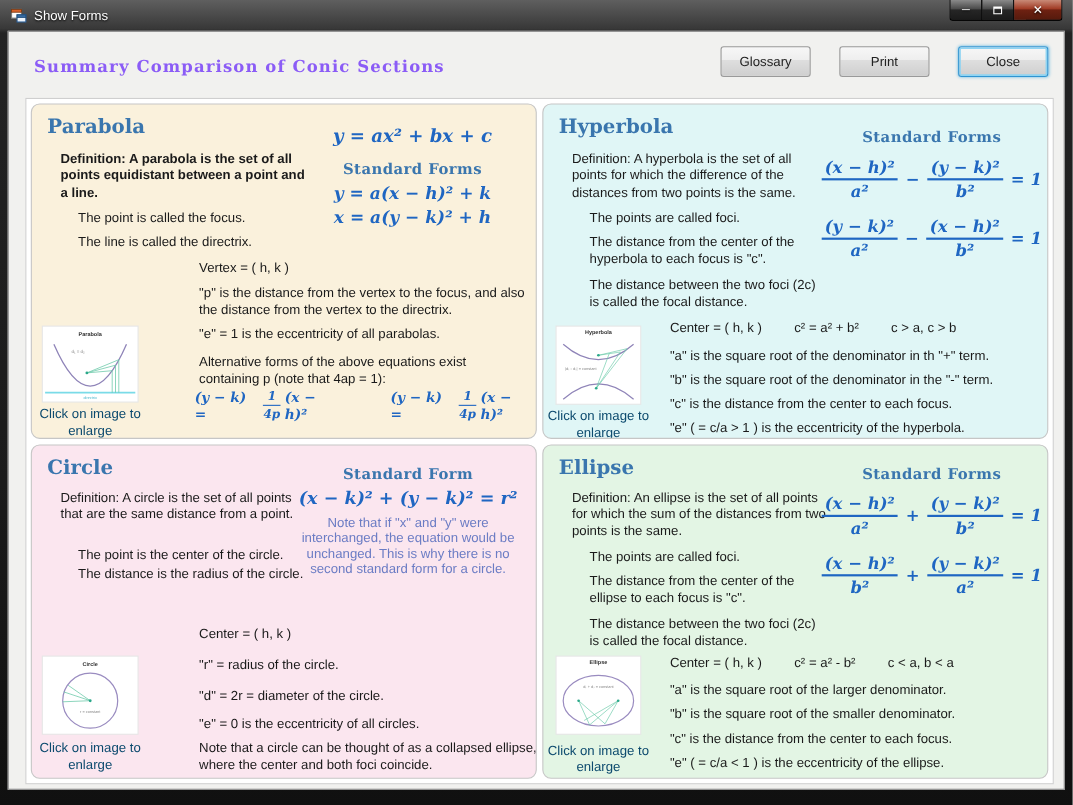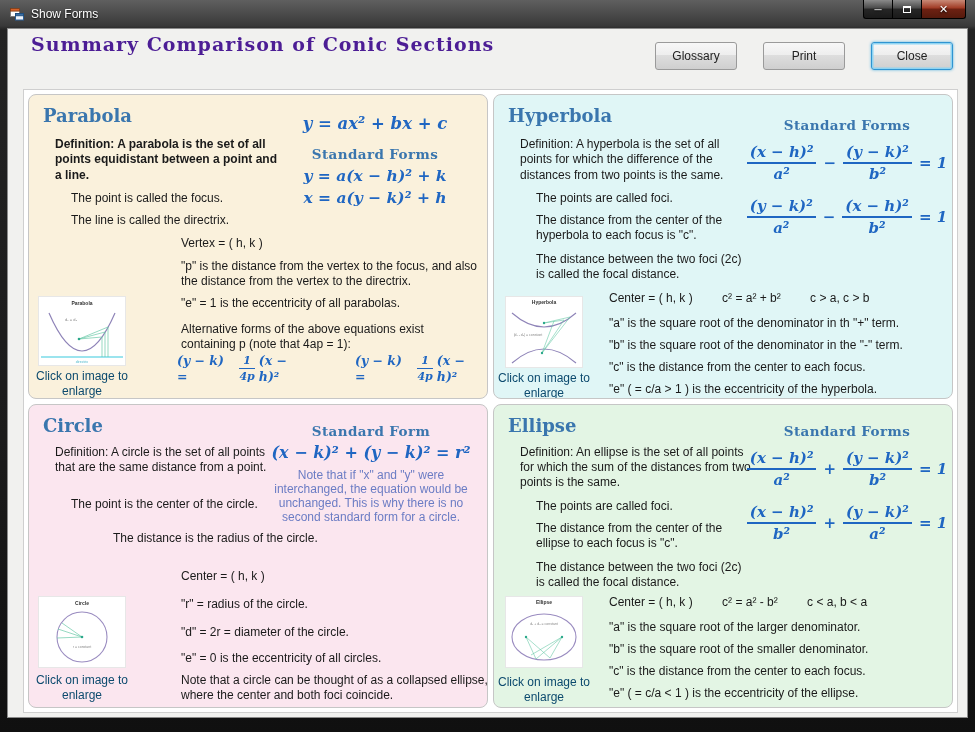--- a/index.html
+++ b/index.html
@@ -33,23 +33,23 @@
     background:linear-gradient(#c98a77, #a03a24 45%, #6e2112 50%, #551a0d);
     font-size:11px;
   }
   .maxi-glyph { display:inline-block; width:8px; height:7px; border:1px solid #fff; border-top-width:2px; }
   
   .client {
     position:absolute; left:7px; top:28px; width:961px; height:690px;
     background:#f1f1ef; border:1px solid #8a8a8a;
   }
   .page-title {
-    position:absolute; left:23px; top:4px;
-    font-family:"DejaVu Serif", serif; font-weight:bold; font-size:19px;
-    color:#4c1d95; letter-spacing:1px;
+    position:absolute; left:23px; top:22px;
+    font-family:"DejaVu Serif", serif; font-weight:bold; font-size:15px;
+    color:#8b5cf6; letter-spacing:1px;
   }
   .header-buttons { position:absolute; top:13px; right:14px; display:flex; gap:26px; }
   .btn {
     width:82px; height:28px; font-family:"Liberation Sans",sans-serif; font-size:12px; color:#222;
     background:linear-gradient(#f7f7f7, #eeeeee 45%, #dedede 46%, #cfcfcf);
     border:1px solid #9a9a9a; border-radius:3px; cursor:pointer;
   }
   .btn.focused { border:1px solid #2f94d1; box-shadow:0 0 0 1.5px #8fd4f2 inset, 0 0 3px #5ab4e0; }
   
   .panels {
@@ -255,21 +255,21 @@
             <circle cx="36" cy="56" r="1.2" fill="#2ba88a"></circle>
           </svg>
         </div>
         <div class="click-note" style="left:0px; top:276px; width:100px;">Click on image to enlarge</div>
       </section>
 
       <section class="panel circle">
         <div class="panel-heading">Circle</div>
         <div class="txt" style="left:26px; top:40px; width:216px;">Definition: A circle is the set of all points that are the same distance from a point.</div>
         <div class="txt" style="left:42px; top:92px;">The point is the center of the circle.</div>
-        <div class="txt" style="left:42px; top:126px;margin-left:42px;">The distance is the radius of the circle.</div>
+        <div class="txt" style="left:42px; top:109px;">The distance is the radius of the circle.</div>
 
         <div class="rightcol" style="left:228px; top:18px; width:228px;">
           <div class="form-label">Standard Form</div>
           <div class="math" style="font-size:16px; margin-top:4px;">(x − k)² + (y − k)² = r²</div>
           <div class="slate-note" style="margin-top:6px; width:196px;">Note that if "x" and "y" were interchanged, the equation would be unchanged.  This is why there is no second standard form for a circle.</div>
         </div>
 
         <div class="txt" style="left:152px; top:164px;">Center = ( h, k )</div>
         <div class="txt" style="left:152px; top:192px;">"r" = radius of the circle.</div>
         <div class="txt" style="left:152px; top:220px;">"d" = 2r = diameter of the circle.</div>

